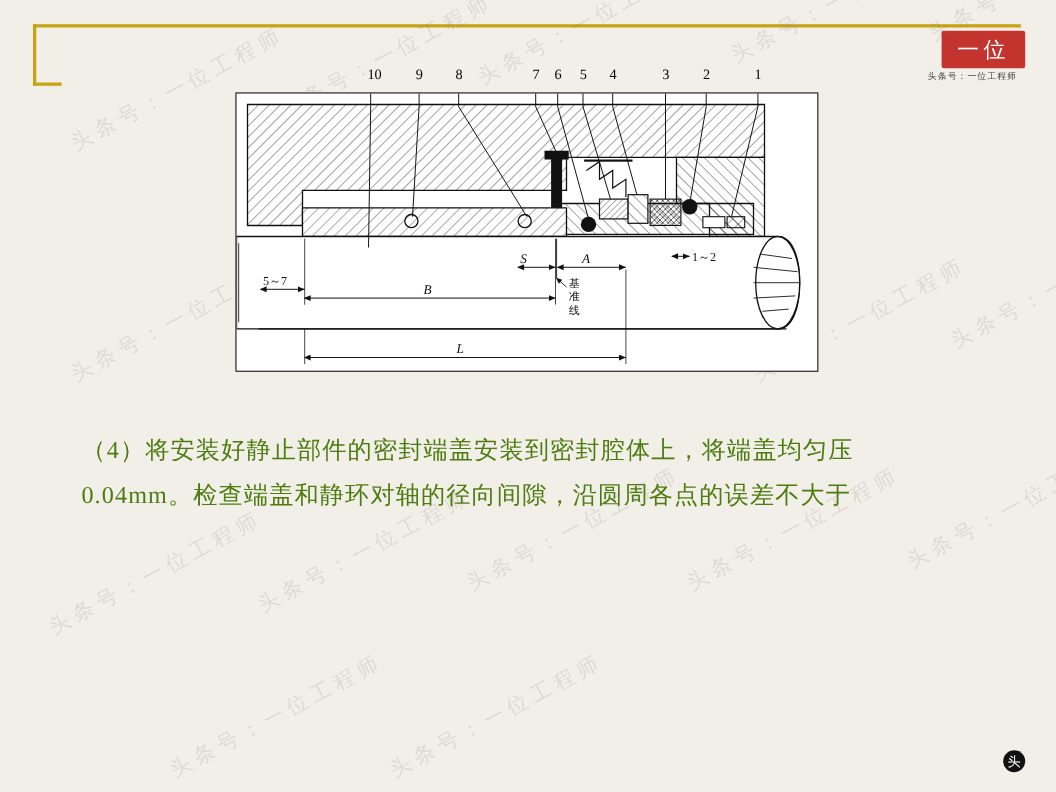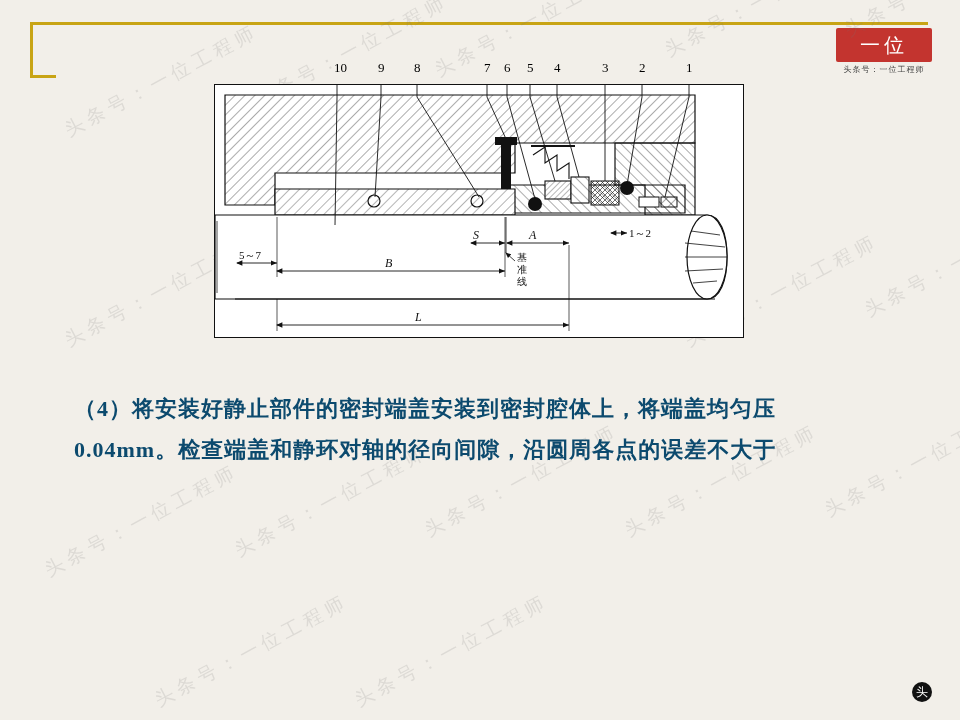--- a/index.html
+++ b/index.html
@@ -18,21 +18,21 @@
   .frame-left{
     position:absolute;left:30px;top:22px;width:3px;height:56px;
     background:#c8a415;
   }
   .frame-bottom-stub{
     position:absolute;left:30px;top:75px;width:26px;height:3px;
     background:#c8a415;
   }
   
   .logo-box{
-    position:absolute;right:28px;top:28px;width:96px;height:34px;
+    position:absolute;right:28px;top:28px;width:76px;height:34px;
     background:#c3342f;border-radius:2px;
     display:flex;align-items:center;justify-content:center;
   }
   .logo-text{
     color:#fff;font-size:20px;letter-spacing:4px;
     font-family:"Liberation Sans", sans-serif;
   }
   .logo-sub{
     position:absolute;right:28px;top:64px;width:96px;
     text-align:center;font-size:8px;color:#444;letter-spacing:1px;
@@ -53,24 +53,23 @@
   }
   .fig-svg{display:block;}
   .leader-nums{
     position:absolute;left:214px;top:60px;width:528px;height:22px;
     font-family:"Liberation Serif", serif;font-size:13px;color:#000000;
   }
   .leader-nums span{position:absolute;top:0;}
   
   .body-text{
     position:absolute;left:74px;top:388px;width:820px;
-    font-size:22px;line-height:41px;color:#0c4a6e;
+    font-size:22px;line-height:41px;color:#4d7c0f;
     font-family:"Liberation Serif", serif;
     letter-spacing:1px;
-    font-weight:bold;
   }
   .body-text p{margin:0;}
   
   .footer{
     position:absolute;right:28px;bottom:18px;
     display:flex;align-items:center;gap:8px;
     font-size:19px;color:#111;
     font-family:"Liberation Sans", sans-serif;
   }
   .footer-mark{

